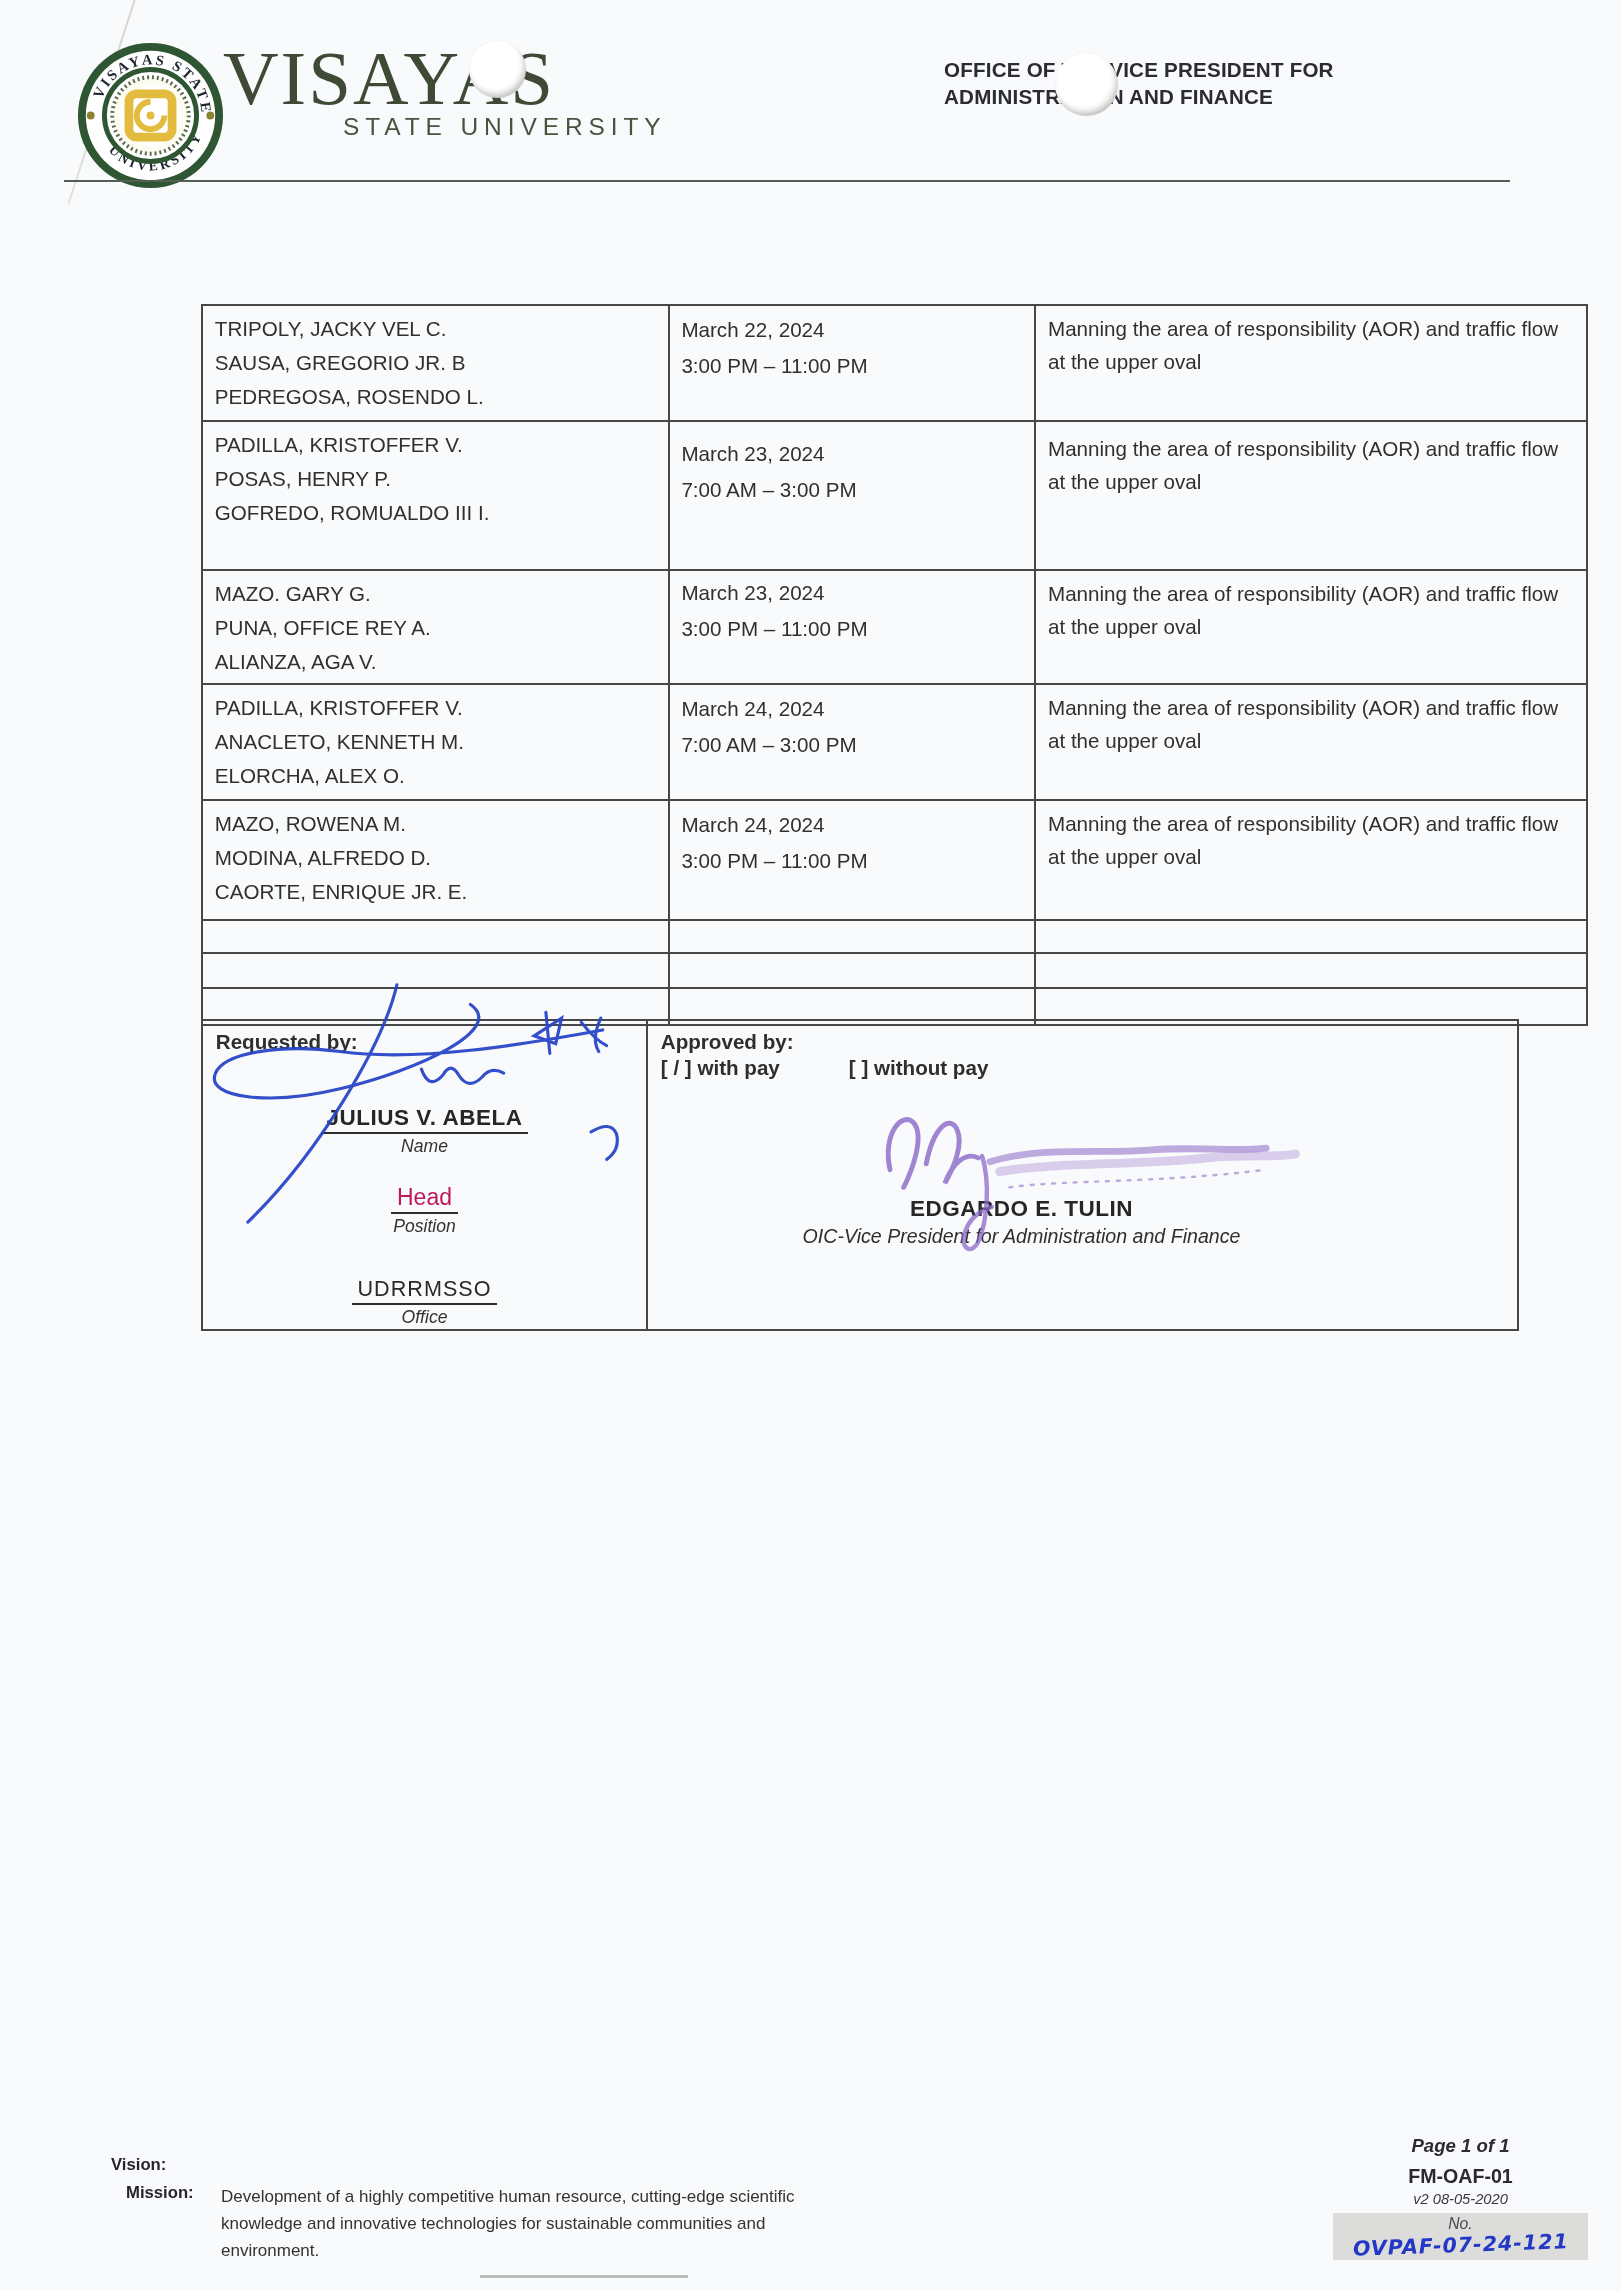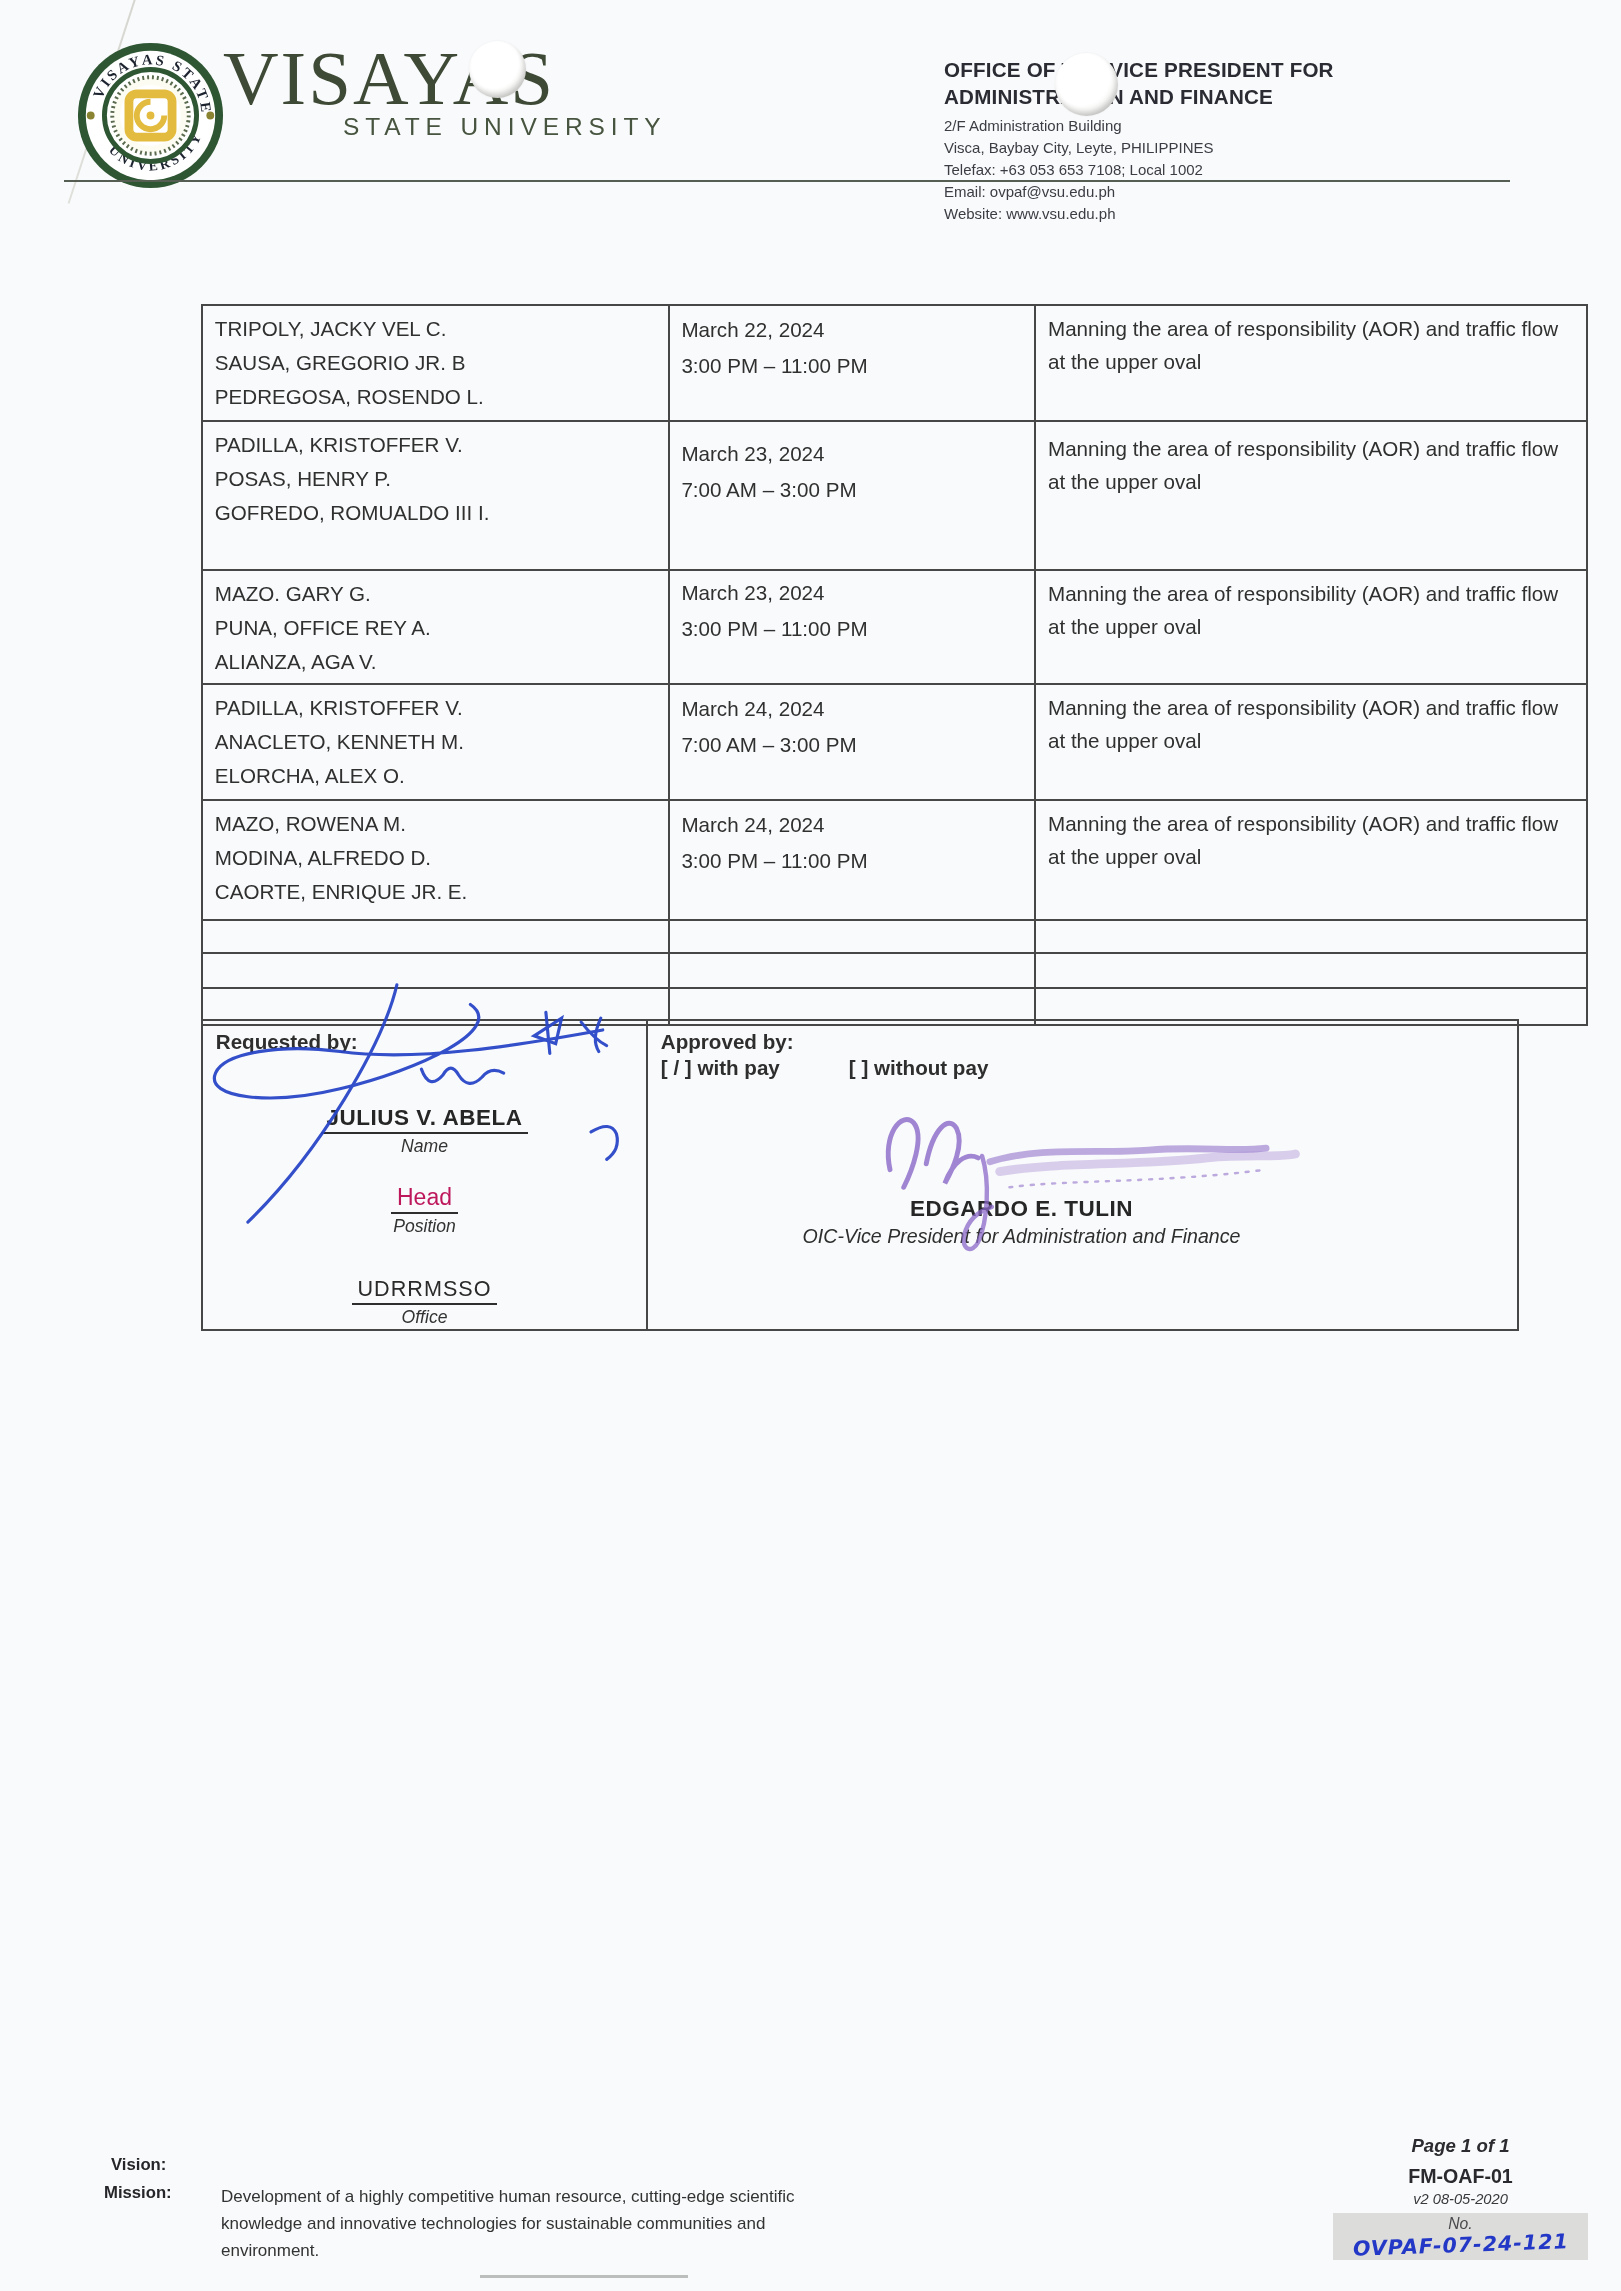--- a/index.html
+++ b/index.html
@@ -102,27 +102,20 @@
   <div class="wordmark">
     <div class="big">VISAYAS</div>
     <div class="small">STATE UNIVERSITY</div>
   </div>
 
   <div class="office">
     <div class="title">
       <div>OFFICE OF THE VICE PRESIDENT FOR</div>
       <div>ADMINISTRATION AND FINANCE</div>
     </div>
-    <div class="addr">
-      <div>2/F Administration Building</div>
-      <div>Visca, Baybay City, Leyte, PHILIPPINES</div>
-      <div>Telefax: +63 053 653 7108; Local 1002</div>
-      <div>Email: ovpaf@vsu.edu.ph</div>
-      <div>Website: www.vsu.edu.ph</div>
-    </div>
   </div>
 
   <div class="hrule"></div>
 
   <table class="sched">
     <tbody>
       <tr class="h1">
         <td class="c-names">
           <div>TRIPOLY, JACKY VEL C.</div>
           <div>SAUSA, GREGORIO JR. B</div>
@@ -249,21 +242,21 @@
       <path d="M 48 78 C 40 42, 60 18, 72 30 C 84 44, 70 80, 62 96" stroke-width="5" opacity="0.8"></path>
       <path d="M 85 72 C 92 36, 108 22, 116 36 C 124 52, 112 78, 104 92 C 112 70, 126 60, 138 66" stroke-width="5" opacity="0.8"></path>
       <path d="M 142 64 C 150 90, 148 130, 138 152 C 132 164, 120 160, 124 144 C 128 128, 140 120, 152 116" stroke-width="4.5" opacity="0.75"></path>
       <path d="M 150 70 C 200 54, 262 62, 312 58 C 362 54, 402 60, 432 56" stroke-width="7" opacity="0.55"></path>
       <path d="M 160 80 C 220 70, 300 74, 372 66 C 412 62, 442 66, 462 62" stroke-width="9" opacity="0.3"></path>
       <path d="M 170 96 C 232 88, 322 92, 432 78" stroke-width="2.5" opacity="0.55" stroke-dasharray="3 8"></path>
     </g>
   </svg>
 
   <div class="foot-label" style="left:111px;top:2155px;">Vision:</div>
-  <div class="foot-label" style="left:104px;top:2183px;">Mission:</div>
+  <div class="foot-label" style="left:126px;top:2183px;">Mission:</div>
   <div class="foot-text" style="top:2183px;">Development of a highly competitive human resource, cutting-edge scientific knowledge and innovative technologies for sustainable communities and environment.</div>
 
   <div class="foot-right">
     <div class="fr-page">Page 1 of 1</div>
     <div class="fr-code">FM-OAF-01</div>
     <div class="fr-ver">v2 08-05-2020</div>
     <div class="fr-no">
       <span class="no-lab">No.</span>
       <span class="no-val">OVPAF-07-24-121</span>
     </div>

